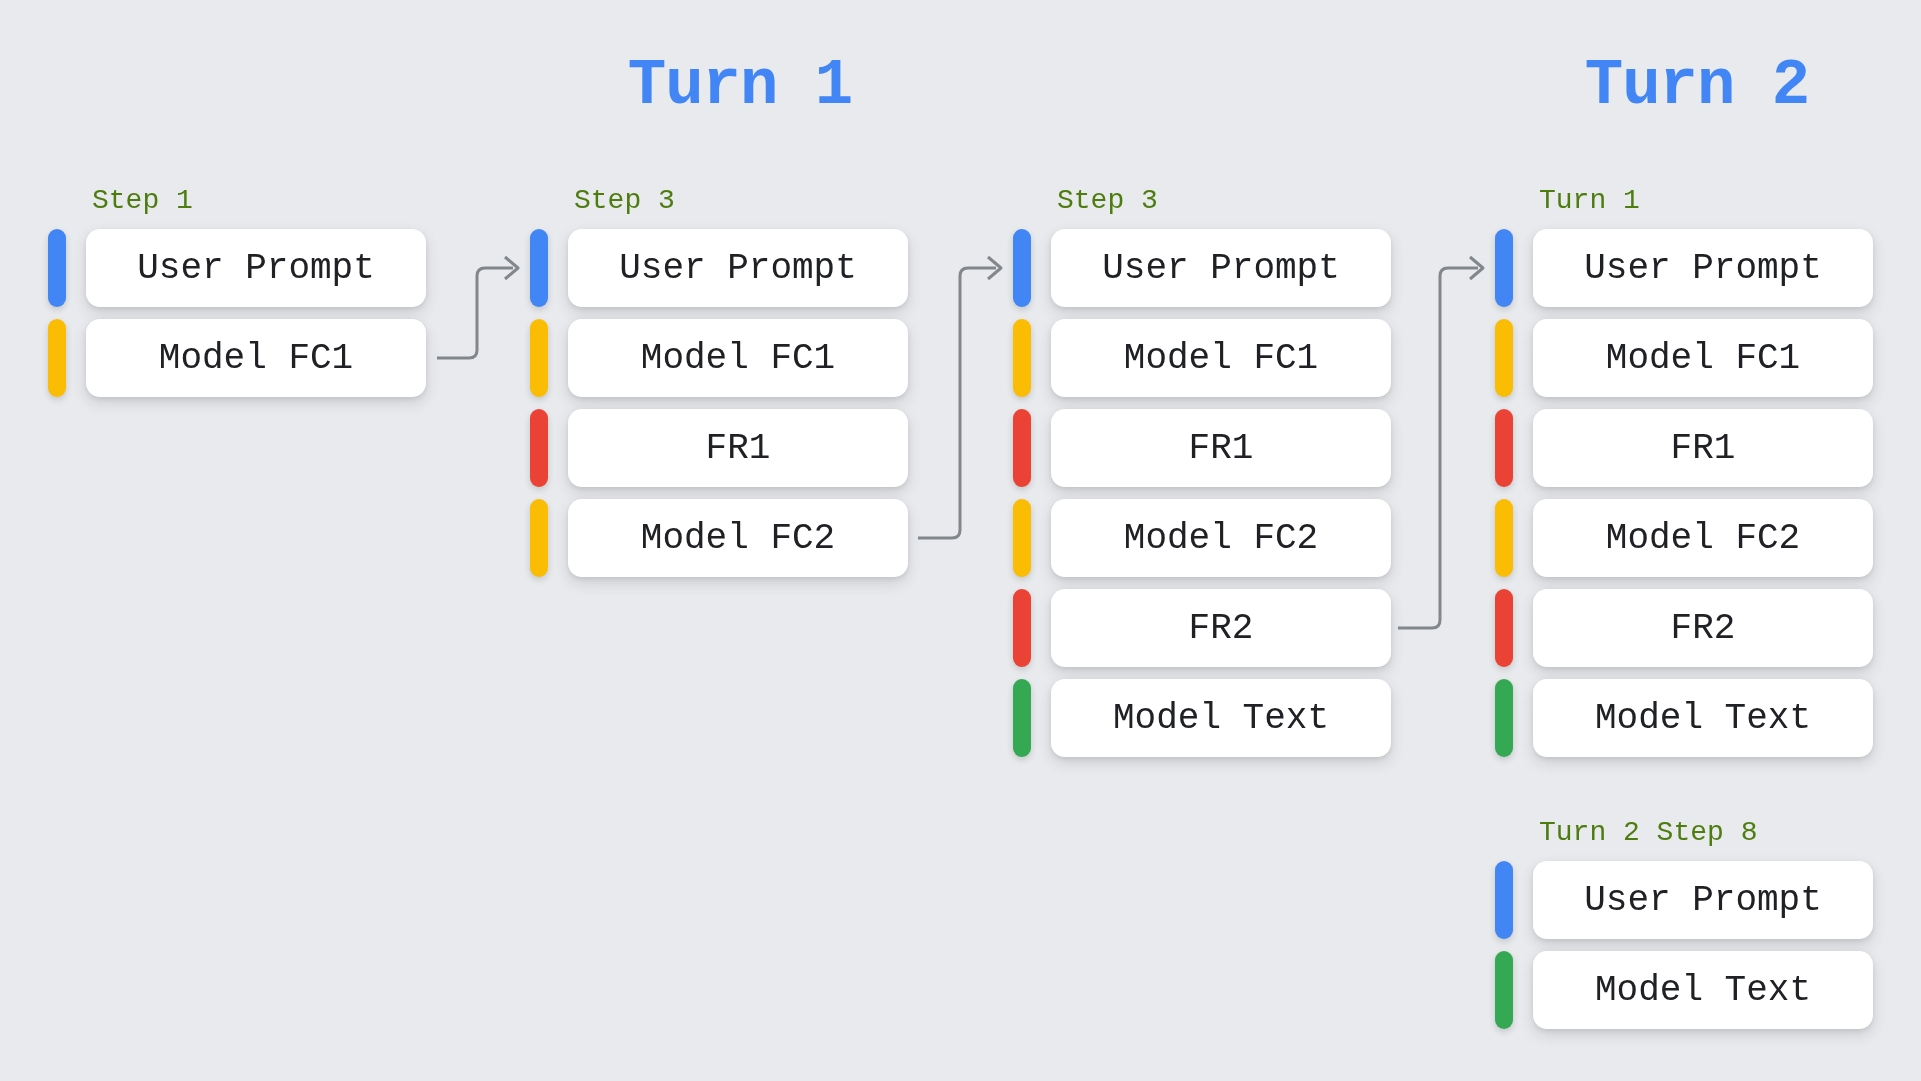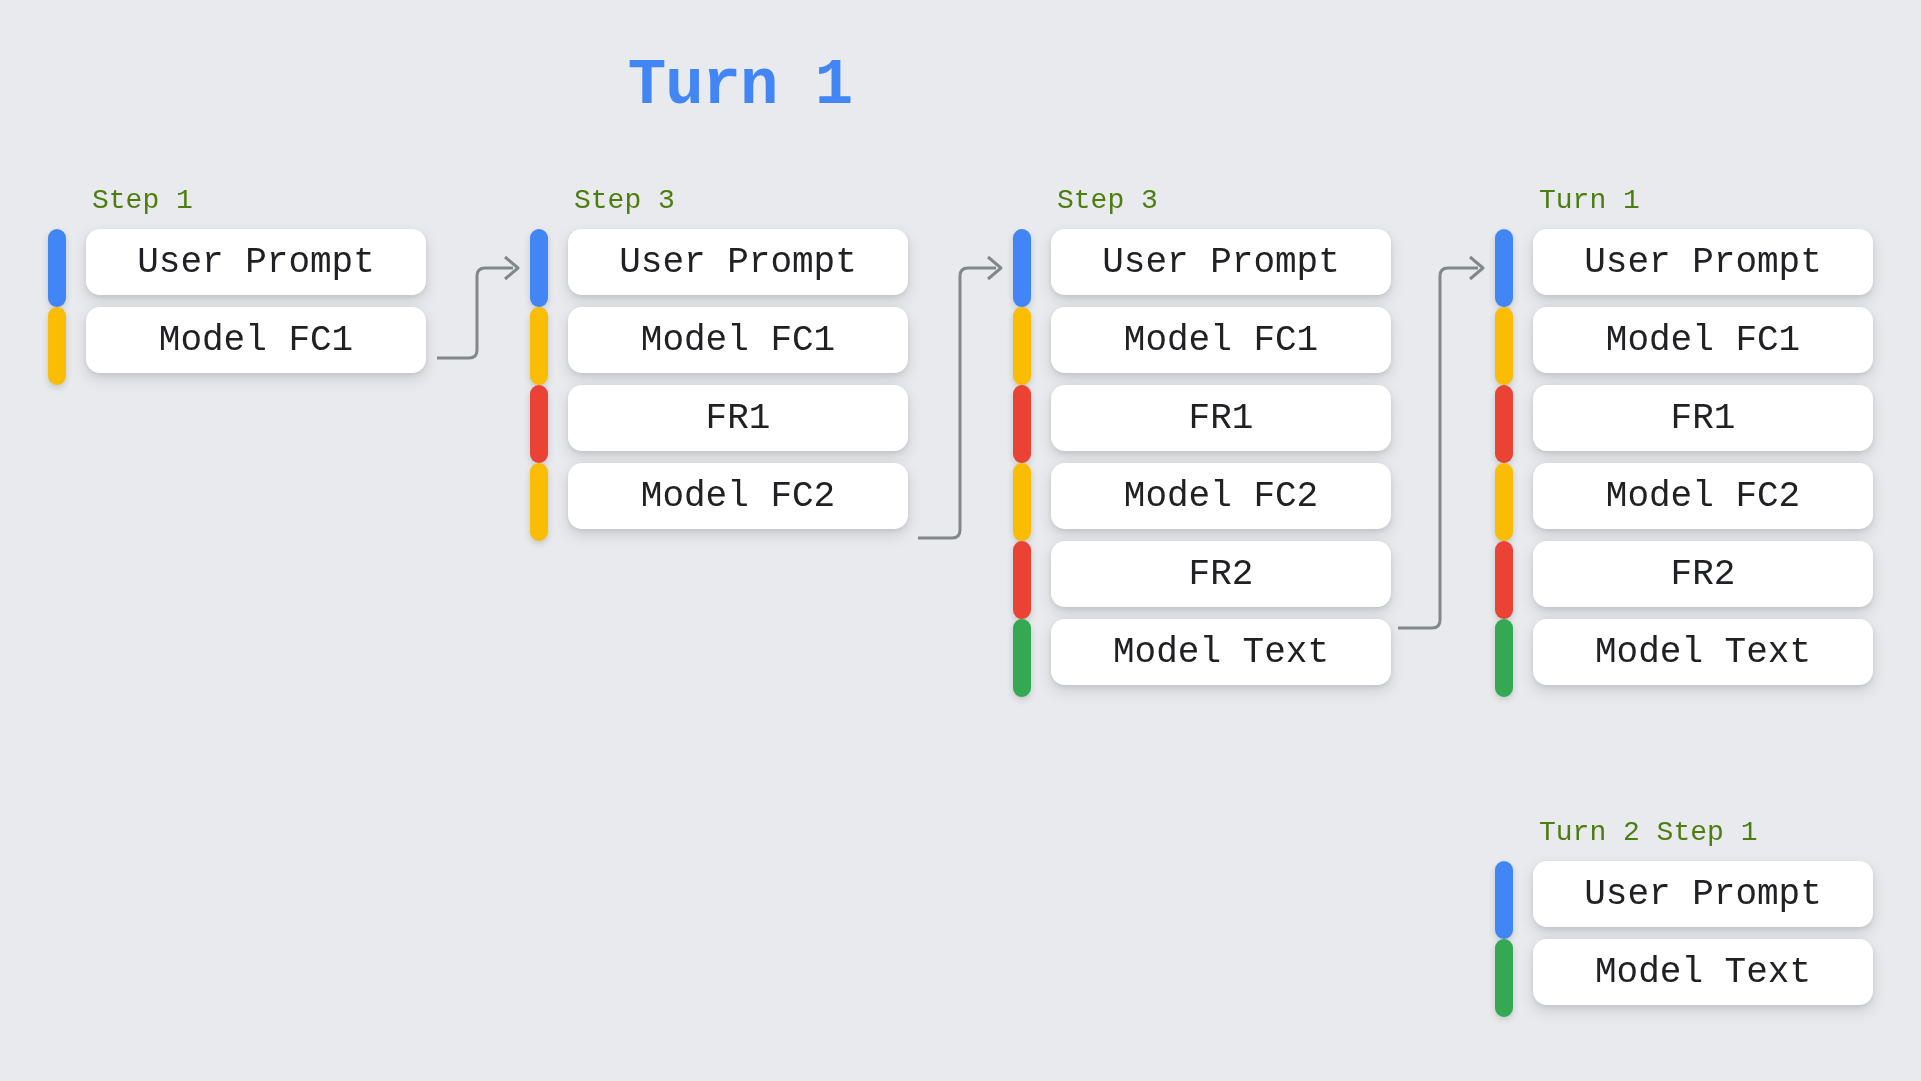--- a/index.html
+++ b/index.html
@@ -11,40 +11,41 @@
     position:absolute;top:50px;width:420px;text-align:center;
     font-size:64px;font-weight:600;letter-spacing:-1px;color:#4285F4;
   }
   #turn1-title{left:530px;}
   #turn2-title{left:1487px;}
   .col{position:absolute;width:378px;}
   .col-label{
     margin-left:44px;height:29px;line-height:29px;margin-bottom:14px;
     font-size:28px;color:#4d7c0f;
   }
-  .row{display:flex;gap:20px;height:66px;margin-bottom:12px;}
+  .row{display:flex;gap:20px;height:78px;margin-bottom:12px;}
   .bar{
     width:18px;height:78px;border-radius:9px;flex:0 0 18px;
     box-shadow:0 3px 6px rgba(60,64,67,.20);
   }
   .card{
     flex:1;background:#ffffff;border-radius:14px;
     box-shadow:0 6px 14px rgba(60,64,67,.16),0 2px 4px rgba(60,64,67,.10);
     display:flex;align-items:center;justify-content:center;
     font-size:36px;color:#202124;white-space:nowrap;
   }
   #arrow-layer{position:absolute;left:0;top:0;pointer-events:none;}
   #arrow-layer *{fill:none;stroke-width:3px;stroke-linejoin:round;}
 </style>
 </head>
 <body>
 
 <div id="stage">
 
   <div class="big-title" id="turn1-title">Turn 1</div>
+  <div class="big-title" id="turn2-title">Turn 2</div>
 
   <div class="col" style="left:48px;top:186px;">
     <div class="col-label">Step 1</div>
     <div class="row">
       <span class="bar" style="background: rgb(66, 133, 244);"></span>
       <div class="card">User Prompt</div>
     </div>
     <div class="row">
       <span class="bar" style="background: rgb(251, 188, 4);"></span>
       <div class="card">Model FC1</div>
@@ -121,21 +122,21 @@
       <span class="bar" style="background: rgb(234, 67, 53);"></span>
       <div class="card">FR2</div>
     </div>
     <div class="row">
       <span class="bar" style="background: rgb(52, 168, 83);"></span>
       <div class="card">Model Text</div>
     </div>
   </div>
 
   <div class="col" style="left:1495px;top:818px;">
-    <div class="col-label">Turn 2 Step 1</div>
+    <div class="col-label">Turn 2 Step 8</div>
     <div class="row">
       <span class="bar" style="background: rgb(66, 133, 244);"></span>
       <div class="card">User Prompt</div>
     </div>
     <div class="row">
       <span class="bar" style="background: rgb(52, 168, 83);"></span>
       <div class="card">Model Text</div>
     </div>
   </div>
 

